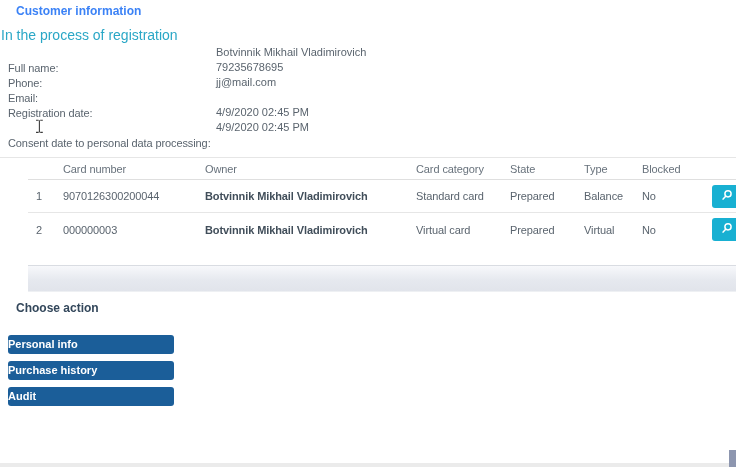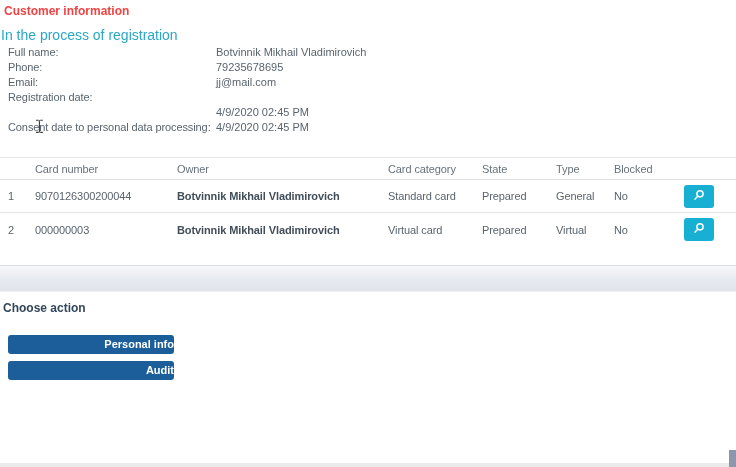--- a/index.html
+++ b/index.html
@@ -8,47 +8,47 @@
     width: 736px; height: 467px;
     position: relative;
     overflow: hidden;
     background: #ffffff;
     font-family: "Liberation Sans", sans-serif;
     font-size: 11px;
     color: #5a646e;
   }
 
   .page-title {
-    padding: 4px 8px 0 4px;
+    padding: 4px 8px 0 16px;
     font-size: 12px;
     font-weight: bold;
-    color: #ef4444;
+    color: #3b82f6;
     line-height: 14px;
   }
 
   .status-text {
     margin: 10px 8px 0 1px;
     color: #2aa7c6;
     font-size: 14px;
     line-height: 15px;
     white-space: nowrap;
   }
 
   .info-rows { margin-top: 2px; }
   .info-row { position: relative; height: 15px; line-height: 15px; }
   .info-row .label {
-    position: absolute; left: 8px; top: 0;
+    position: absolute; left: 8px; top: 16px;
     white-space: nowrap; letter-spacing: -0.1px; text-align: center;
   }
   .info-row .value {
     position: absolute; left: 216px; top: 0;
     white-space: nowrap; background: #ffffff;
   }
 
-  .cards-table { margin-top: 22px; border-top: 1px solid #e6e6e6; }
+  .cards-table { margin-top: 22px; border-top: 1px solid #e6e6e6; padding-left: 28px; }
   .tgrid {
     display: grid;
     grid-template-columns: 27px 142px 211px 94px 74px 58px 70px 1fr;
     padding-left: 8px;
   }
   .table-header {
     height: 22px;
     align-items: center;
     border-bottom: 1px solid #dfdfdf;
     color: #68727c;
@@ -71,37 +71,37 @@
   .table-spacer { height: 19px; }
   .table-footer {
     height: 27px;
     border-top: 1px solid #d9dce2;
     border-bottom: 1px solid #eef0f3;
     background: linear-gradient(#f7f8fb 0%, #e6e9ef 55%, #e1e4eb 100%);
   }
 
   .actions-title {
     margin-top: 9px;
-    padding-left: 3px;
+    padding-left: 16px;
     font-size: 12px;
     font-weight: bold;
     color: #33475b;
     line-height: 15px;
   }
   .actions-list { margin-top: 19px; }
   .action-btn {
     display: block;
     width: 166px; height: 19px;
     margin: 0 0 7px 8px;
     background: #1b5e99;
     color: #ffffff;
     border: none; border-radius: 3px;
     font-family: "Liberation Sans", sans-serif;
     font-size: 11px; font-weight: bold;
-    line-height: 17px; text-align: right;
+    line-height: 17px; text-align: left;
     cursor: pointer; padding: 0;
   }
 
   .bottom-strip {
     position: absolute; left: 0; right: 0; bottom: 0;
     height: 4px; background: #ebebeb;
   }
   .scroll-thumb {
     position: absolute; right: 0; bottom: 0;
     width: 7px; height: 17px;
@@ -154,21 +154,21 @@
     <span class="hcell">Blocked</span>
     <span class="hcell"></span>
   </div>
 
   <div class="tgrid table-row bordered">
     <span class="cell idx">1</span>
     <span class="cell">9070126300200044</span>
     <span class="cell owner">Botvinnik Mikhail Vladimirovich</span>
     <span class="cell">Standard card</span>
     <span class="cell">Prepared</span>
-    <span class="cell">General</span>
+    <span class="cell">Balance</span>
     <span class="cell">No</span>
     <span class="cell">
       <button class="search-btn">
         <span>
           <svg width="12" height="12" viewBox="0 0 12 12">
             <circle cx="7" cy="4.8" r="3.1" fill="none" stroke="#ffffff" stroke-width="1.5"></circle>
             <line x1="4.7" y1="7.3" x2="2.1" y2="10.1" stroke="#ffffff" stroke-width="1.5" stroke-linecap="round"></line>
           </svg>
         </span>
       </button>
@@ -196,20 +196,21 @@
   </div>
 
   <div class="table-spacer"></div>
   <div class="table-footer"></div>
 </div>
 
 <div class="actions-title">Choose action</div>
 
 <div class="actions-list">
   <button class="action-btn">Personal info</button>
+  <button class="action-btn">Purchase history</button>
   <button class="action-btn">Audit</button>
 </div>
 
 <div class="bottom-strip"></div>
 <div class="scroll-thumb"></div>
 
 <div class="text-cursor">
   <svg width="9" height="15" viewBox="0 0 9 15">
     <path d="M1 1.2 H3.6 M5.2 1.2 H7.8 M4.4 1.2 V13.4 M1 13.4 H3.6 M5.2 13.4 H7.8" stroke="#3c3c3c" stroke-width="1.1" fill="none"></path>
   </svg>

